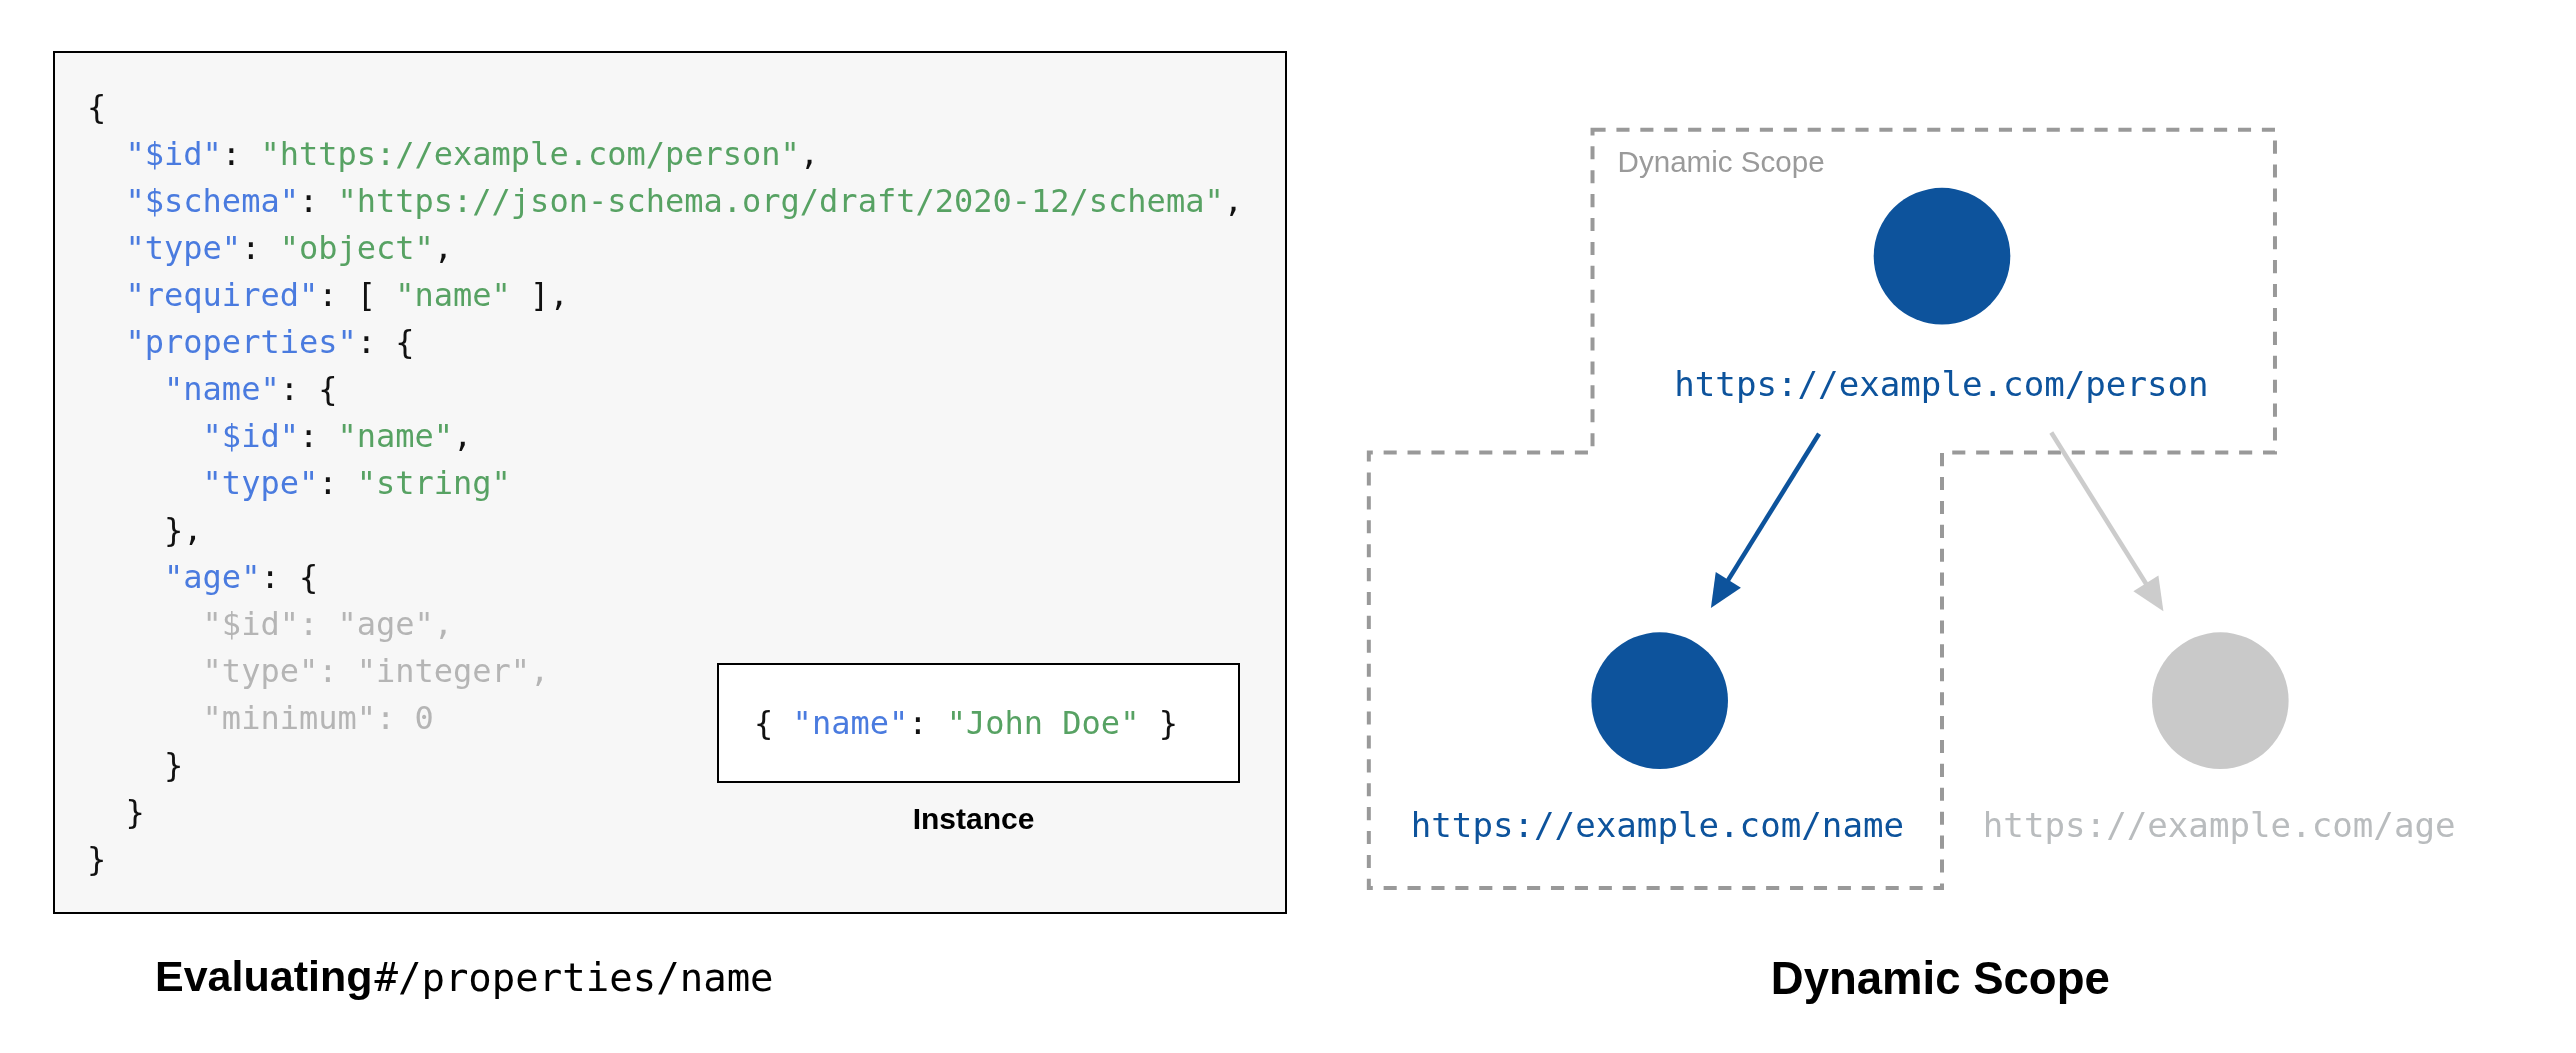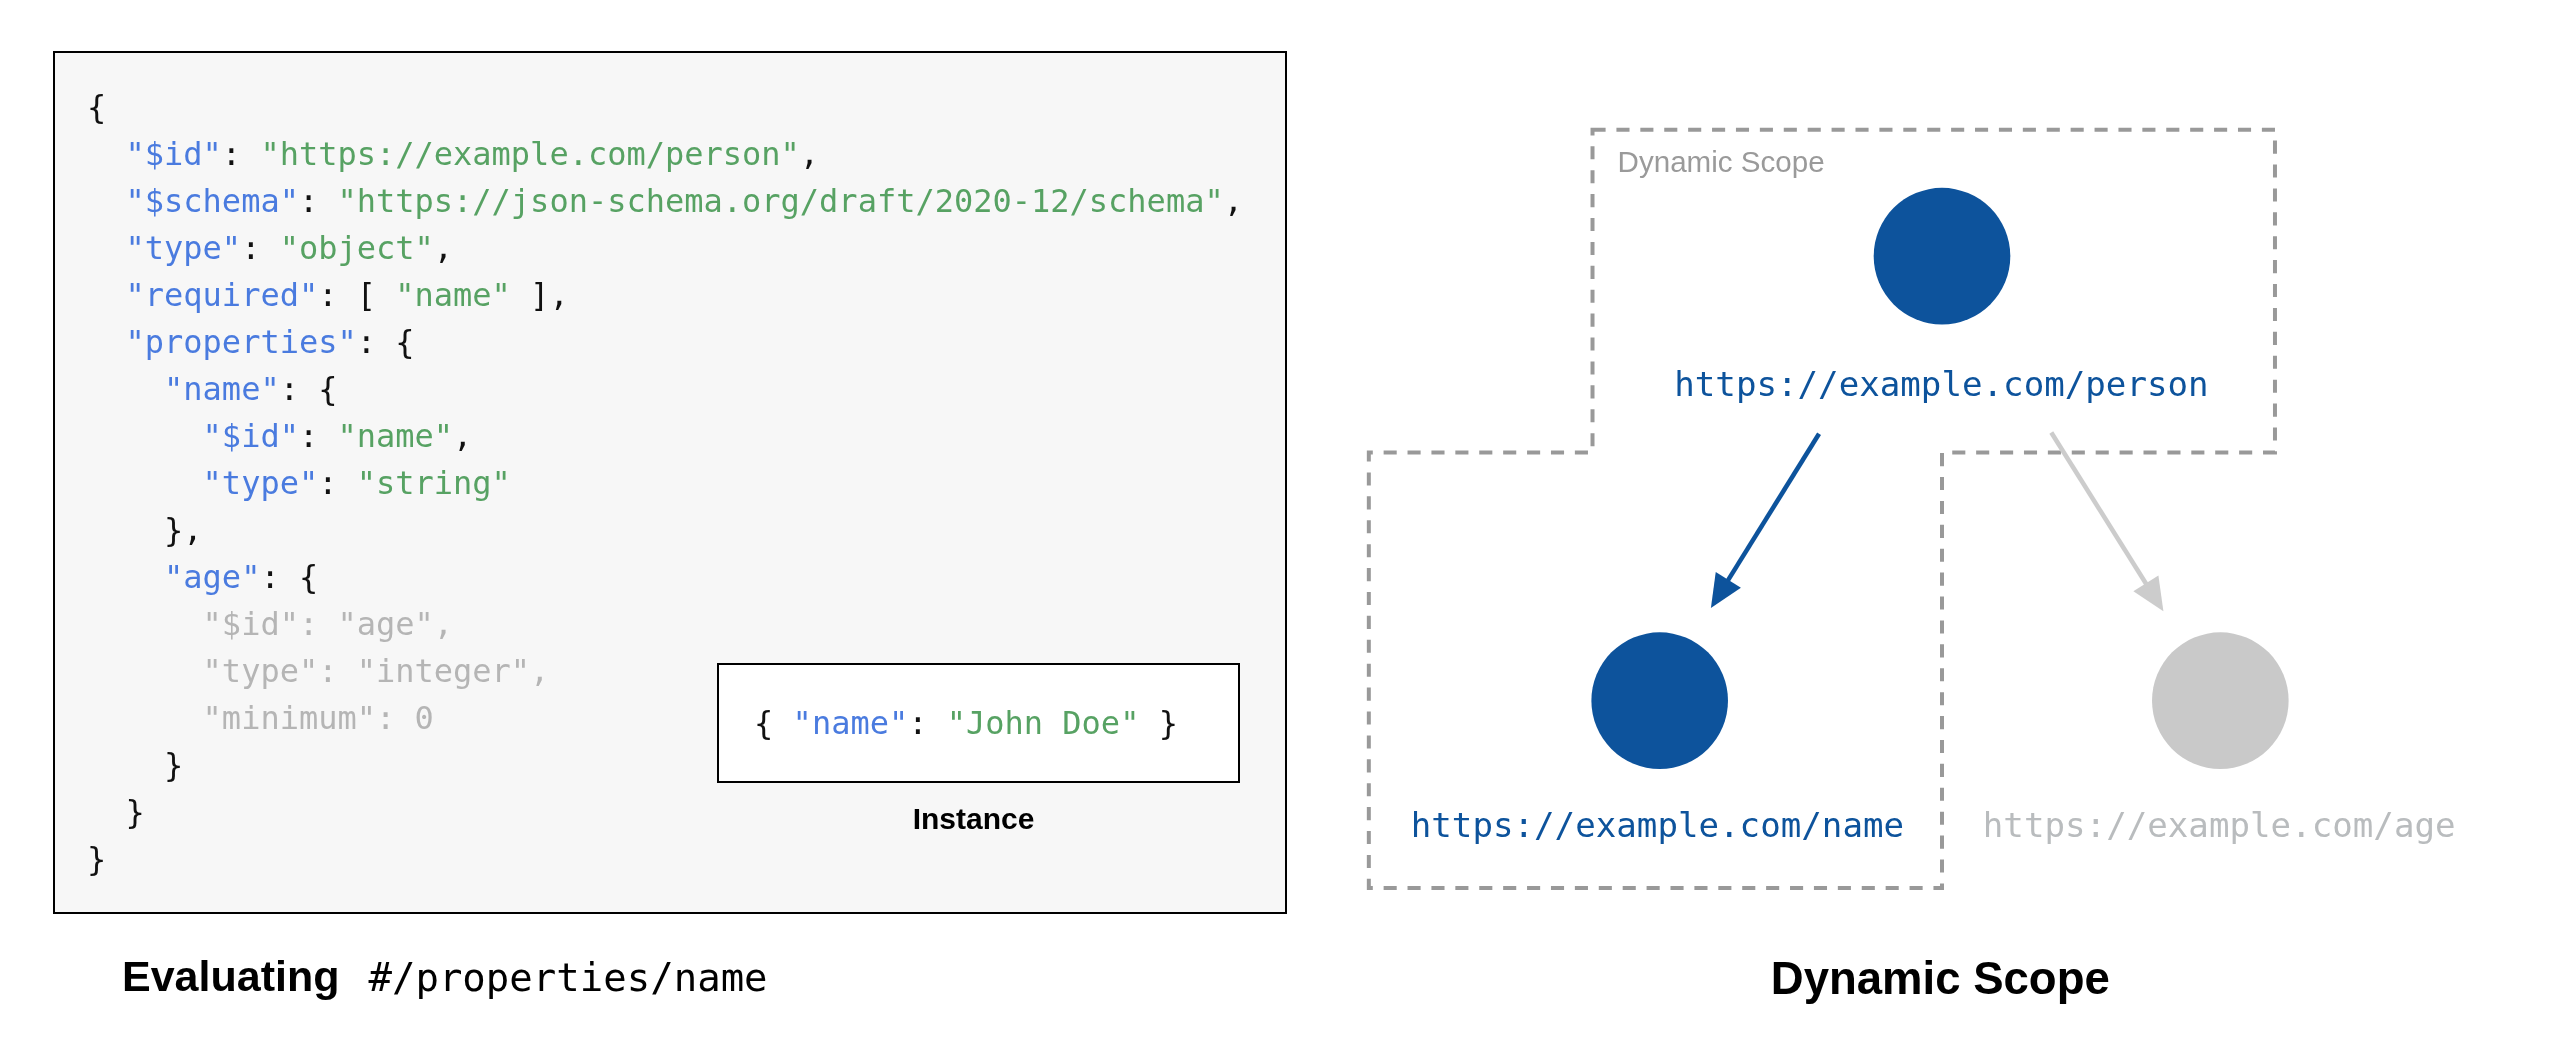--- a/index.html
+++ b/index.html
@@ -63,25 +63,25 @@
   }
   
   #left-caption {
     position: absolute;
     left: 122px; top: 955px;
     font-size: 43px;
     line-height: 43px;
     white-space: nowrap;
     color: var(--caption_text, #000);
   }
-  #left-caption .cap-bold { font-weight: bold; }
+  #left-caption .cap-bold { font-weight: bold; margin-left: 33px; }
   #left-caption .cap-code {
     font-family: "DejaVu Sans Mono", monospace;
     font-size: 39px;
-    margin-left: 29px;
+    margin-left: 2px;
   }
   
   #diagram-svg { position: absolute; left: 0; top: 0; }
   .url-text {
     font-family: "DejaVu Sans Mono", monospace;
     font-size: 60px;
   }
   .scope-label-text {
     font-family: "Liberation Sans", sans-serif;
     font-size: 52px;

